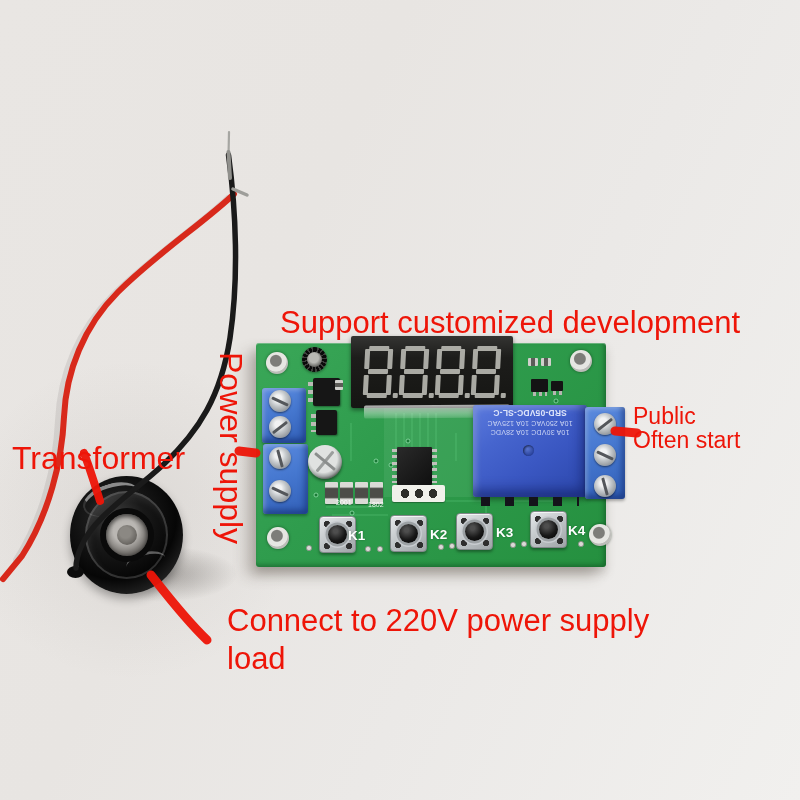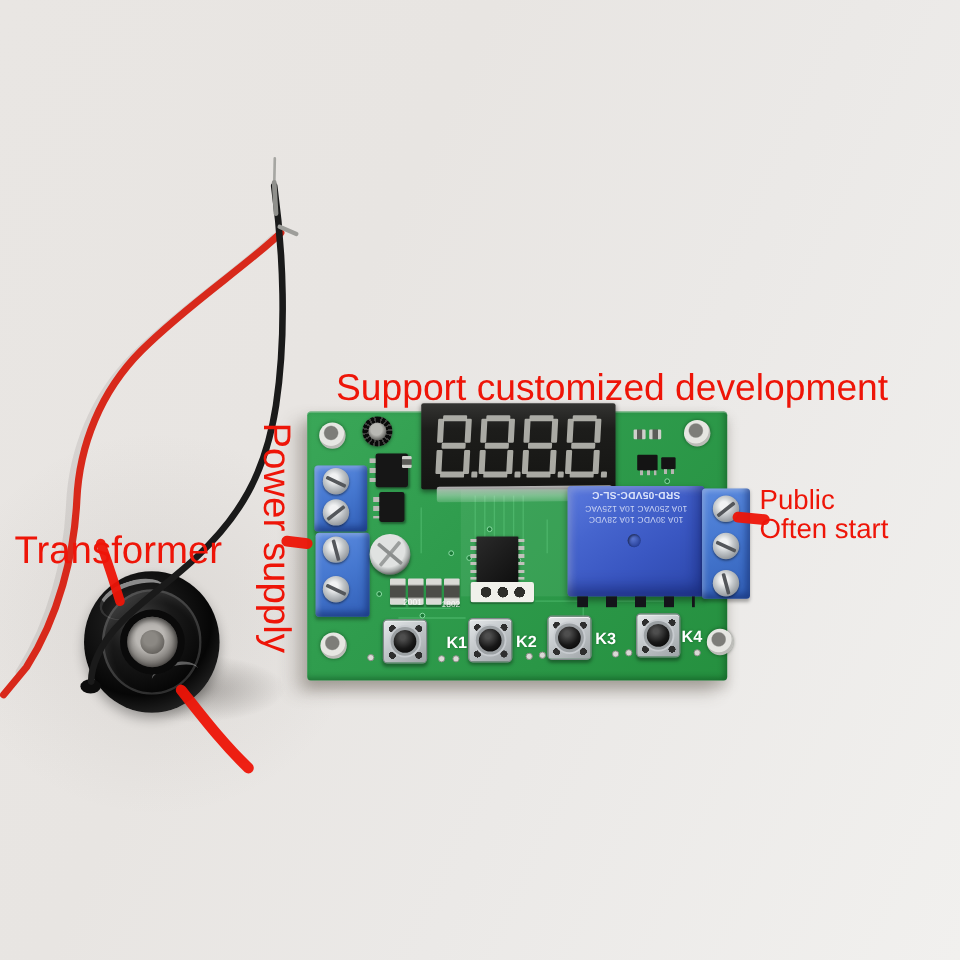--- a/index.html
+++ b/index.html
@@ -145,21 +145,21 @@
                   radial-gradient(circle 3px at 29px 29px,#2e2e2e 97%,rgba(0,0,0,0)),
                   linear-gradient(145deg,#e5e8ea,#bcc1c4 55%,#9fa4a7);
        box-shadow:0 2px 3px rgba(0,0,0,.35),inset 0 1px 0 rgba(255,255,255,.7);}
   .key::after{content:"";position:absolute;left:50%;top:50%;width:19px;height:19px;margin:-9.5px;
        border-radius:50%;
        background:radial-gradient(circle at 40% 32%,#4e4e4e 0 12%,#181818 55%,#000 100%);
        box-shadow:0 0 0 2.5px #9ca1a4,0 0 0 4px #c8ccd0;}
   .k1{left:63px;top:173px}.k2{left:134px;top:172px}.k3{left:200px;top:170px}.k4{left:274px;top:168px}
   .key-label{position:absolute;color:#fff;font-weight:bold;font-size:13.5px;
        text-shadow:0 0 2px rgba(0,60,20,.45);}
-  .kl1{left:116px;top:185px}.kl2{left:174px;top:184px}.kl3{left:240px;top:182px}.kl4{left:312px;top:180px}
+  .kl1{left:92px;top:185px}.kl2{left:174px;top:184px}.kl3{left:240px;top:182px}.kl4{left:312px;top:180px}
 
   
   .toroid-shadow{position:absolute;left:88px;top:546px;width:150px;height:56px;border-radius:50%;
        z-index:20;background:radial-gradient(closest-side,rgba(40,36,32,.32),rgba(40,36,32,0));}
   .toroid{position:absolute;left:70px;top:476px;width:113px;height:118px;border-radius:50%;z-index:21;
        background:radial-gradient(circle at 40% 36%,#404040 0%,#191919 28%,#060606 60%,#2e2e2e 86%,#0d0d0d 100%);
        box-shadow:0 5px 10px rgba(0,0,0,.3);}
   .t-ring{position:absolute;inset:15px;border-radius:50%;
        box-shadow:inset 0 0 0 2px rgba(140,140,140,.3),inset 3px 5px 8px rgba(255,255,255,.13);}
   .t-hole{position:absolute;left:50%;top:50%;width:42px;height:42px;margin:-21px 0 0 -21px;border-radius:50%;
@@ -352,14 +352,15 @@
     </g>
   </svg>
 
   <div class="cap cap-support">Support customized development</div>
   <div class="cap cap-power">Power supply</div>
   <div class="cap cap-transformer">Transformer</div>
   <div class="cap cap-often">
     <div>Public</div>
     <div>Often start</div>
   </div>
+  <div class="cap cap-connect">Connect to 220V power supply load</div>
 
 </div>
 
 </body></html>

